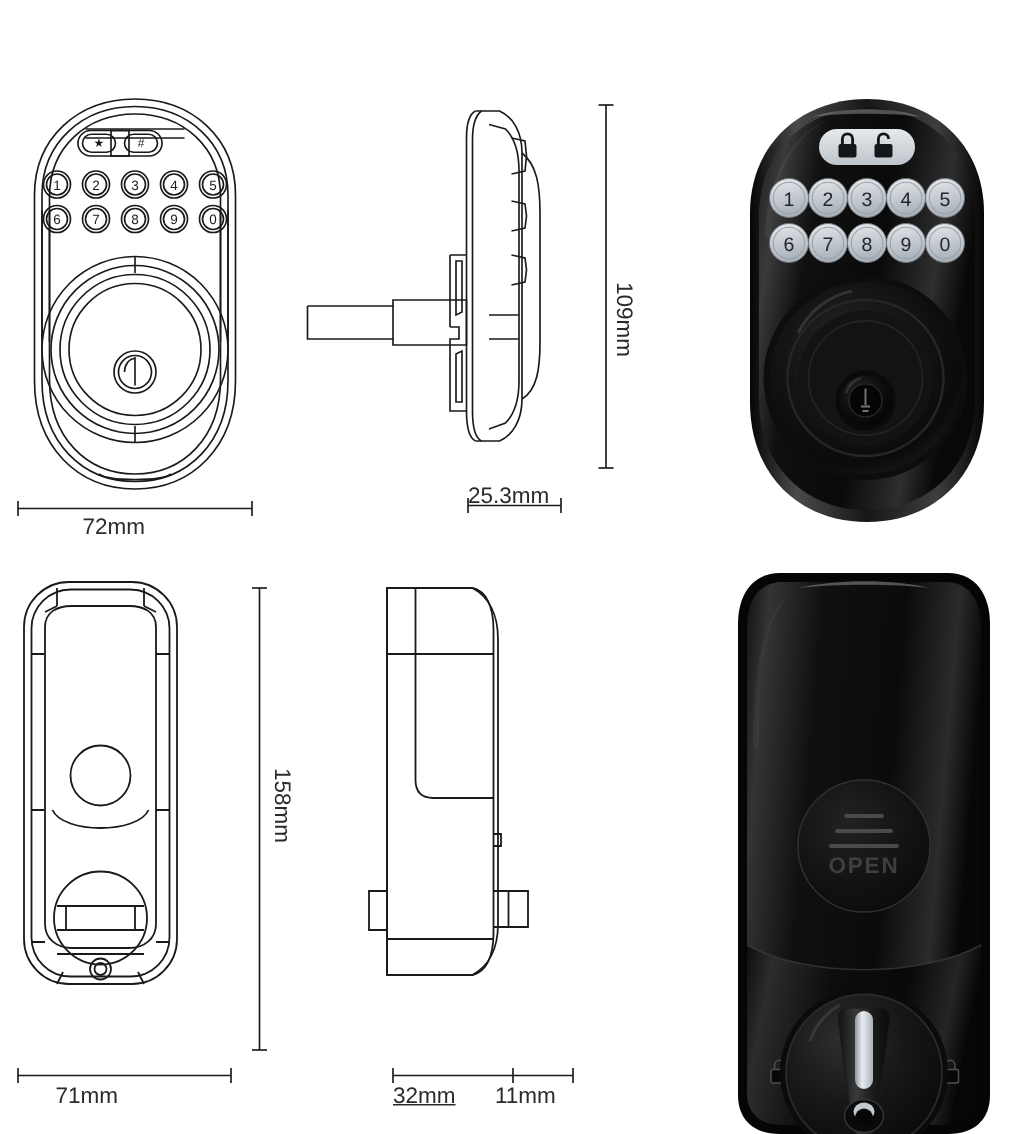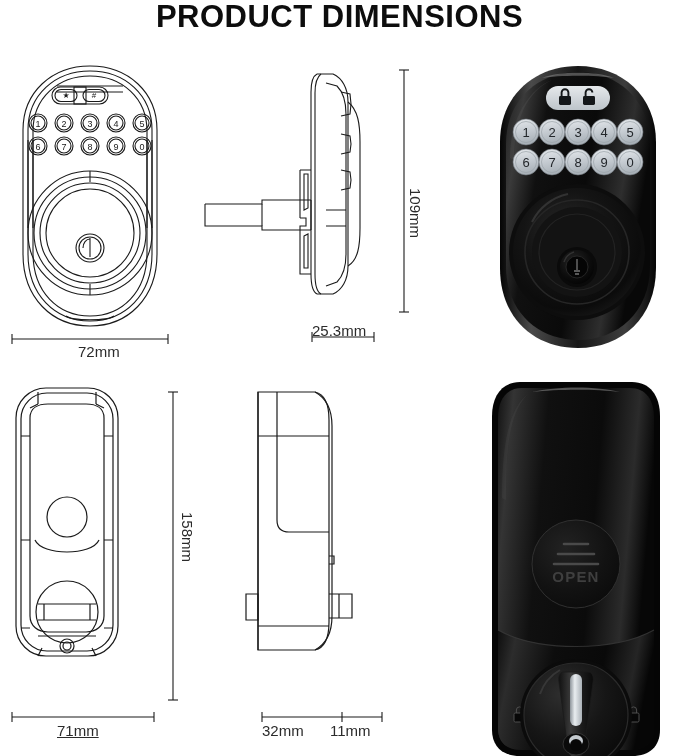--- a/index.html
+++ b/index.html
@@ -51,21 +51,20 @@
   .dim-label.vert {
     transform-origin: 0 0;
     transform: rotate(90deg);
   }
 </style>
 </head>
 <body>
 
 <div id="page">
 
-  <div class="title">PRODUCT DIMENSIONS</div>
 
   <div class="panel" style="left:0px; top:58px; width:200px; height:290px;">
     <svg width="200" height="290" viewBox="0 0 200 290">
       <g fill="none" stroke="#1a1a1a" stroke-width="1.1">
 
         <path d="M90,8 C128,8 157,34 157,72 L157,196 C157,240 128,268 90,268
                  C52,268 23,240 23,196 L23,72 C23,34 52,8 90,8 Z"></path>
         <path d="M90,13 C125,13 152,37 152,72 L152,196 C152,237 125,263 90,263
                  C55,263 28,237 28,196 L28,72 C28,37 55,13 90,13 Z"></path>
         <path d="M90,18 C122,18 147,40 147,73 L147,195 C147,234 122,258 90,258
@@ -149,21 +148,21 @@
 
   <div class="panel" style="left:8px; top:332px; width:170px; height:14px;">
     <svg width="170" height="14" viewBox="0 0 170 14">
       <g stroke="#1a1a1a" stroke-width="1.1" fill="none">
         <line x1="4" y1="7" x2="160" y2="7"></line>
         <line x1="4" y1="2" x2="4" y2="12"></line>
         <line x1="160" y1="2" x2="160" y2="12"></line>
       </g>
     </svg>
   </div>
-  <div class="dim-label" style="left:55px; top:343px;margin-left:23px;">72mm</div>
+  <div class="dim-label" style="left:55px; top:343px;">72mm</div>
 
   <div class="panel" style="left:200px; top:58px; width:200px; height:290px;">
     <svg width="200" height="290" viewBox="0 0 200 290">
       <g fill="none" stroke="#1a1a1a" stroke-width="1.1">
 
         <path d="M117,16 C113,18 111,24 111,34 L111,216 C111,228 113,234 117,236"></path>
         <path d="M121,16 C117,19 115,25 115,35 L115,216 C115,228 117,234 121,236"></path>
         <path d="M117,16 L133,16 C142,20 148,30 148,44 L148,208 C148,222 142,232 133,236 L117,236"></path>
 
         <path d="M126,25 L137,28 C143,34 146,44 146,56 L146,196 C146,208 143,218 137,224 L126,228"></path>
@@ -383,21 +382,21 @@
 
   <div class="panel" style="left:8px; top:710px; width:160px; height:14px;">
     <svg width="160" height="14" viewBox="0 0 160 14">
       <g stroke="#1a1a1a" stroke-width="1.1" fill="none">
         <line x1="4" y1="7" x2="146" y2="7"></line>
         <line x1="4" y1="2" x2="4" y2="12"></line>
         <line x1="146" y1="2" x2="146" y2="12"></line>
       </g>
     </svg>
   </div>
-  <div class="dim-label" style="left:57px; top:722px;text-decoration:underline;">71mm</div>
+  <div class="dim-label" style="left:37px; top:722px;">71mm</div>
 
   <div class="panel" style="left:240px; top:380px; width:160px; height:320px;">
     <svg width="160" height="320" viewBox="0 0 160 320">
       <g fill="none" stroke="#1a1a1a" stroke-width="1.2">
 
         <path d="M18,12 L75,12 C84,14 89,24 89,40 L89,242 C89,258 84,268 75,270 L18,270 Z"></path>
         <path d="M18,12 L18,270"></path>
 
         <path d="M75,12 C86,18 92,30 92,46 L92,236 C92,252 86,264 75,270"></path>
 
@@ -420,21 +419,21 @@
   <div class="panel" style="left:258px; top:710px; width:140px; height:14px;">
     <svg width="140" height="14" viewBox="0 0 140 14">
       <g stroke="#1a1a1a" stroke-width="1.1" fill="none">
         <line x1="4" y1="7" x2="124" y2="7"></line>
         <line x1="4" y1="2" x2="4" y2="12"></line>
         <line x1="84" y1="2" x2="84" y2="12"></line>
         <line x1="124" y1="2" x2="124" y2="12"></line>
       </g>
     </svg>
   </div>
-  <div class="dim-label" style="left:262px; top:722px;">32mm</div>
+  <div class="dim-label" style="left:262px; top:722px;text-decoration:underline;">32mm</div>
   <div class="dim-label" style="left:330px; top:722px;">11mm</div>
 
   <div class="panel" style="left:478px; top:378px; width:196px; height:386px;">
     <svg width="196" height="386" viewBox="0 0 196 386">
       <defs>
         <linearGradient id="rearBody" x1="0" y1="0" x2="1" y2="0.2">
           <stop offset="0%" stop-color="#121212"></stop>
           <stop offset="10%" stop-color="#343434"></stop>
           <stop offset="32%" stop-color="#101010"></stop>
           <stop offset="66%" stop-color="#0b0b0b"></stop>

